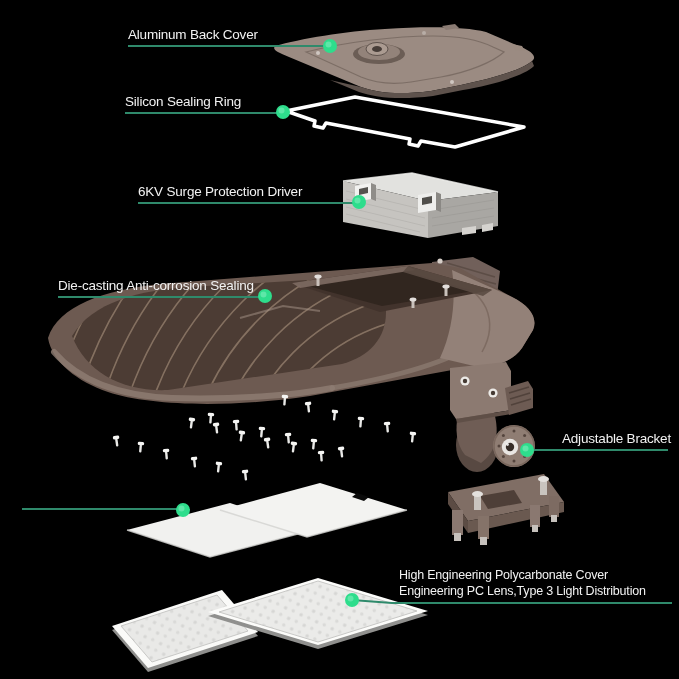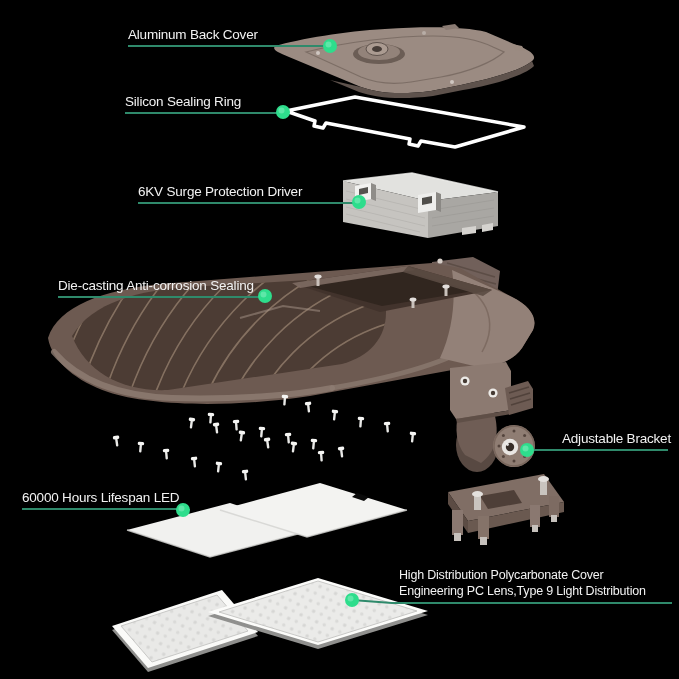--- a/index.html
+++ b/index.html
@@ -238,19 +238,18 @@
     <circle class="marker" cx="352" cy="600" r="7"></circle>
         <circle class="marker-core" cx="350.5" cy="598.5" r="3"></circle>
   </g>
 </svg>
 
   <div class="lbl" style="left:128px;top:27px">Aluminum Back Cover</div>
   <div class="lbl" style="left:125px;top:94px">Silicon Sealing Ring</div>
   <div class="lbl" style="left:138px;top:184px">6KV Surge Protection Driver</div>
   <div class="lbl" style="left:58px;top:278px">Die-casting Anti-corrosion Sealing</div>
   <div class="lbl" style="left:562px;top:431px">Adjustable Bracket</div>
-  <div class="lbl" style="left:22px;top:490px">60000 Hours Lifespan LED</div>
   <div class="lbl small" style="left:399px;top:567px">
-    <div>High Distribution Polycarbonate Cover</div>
-    <div>Engineering PC Lens,Type 9 Light Distribution</div>
+    <div>High Engineering Polycarbonate Cover</div>
+    <div>Engineering PC Lens,Type 3 Light Distribution</div>
   </div>
 
 </div>
 
 </body></html>

